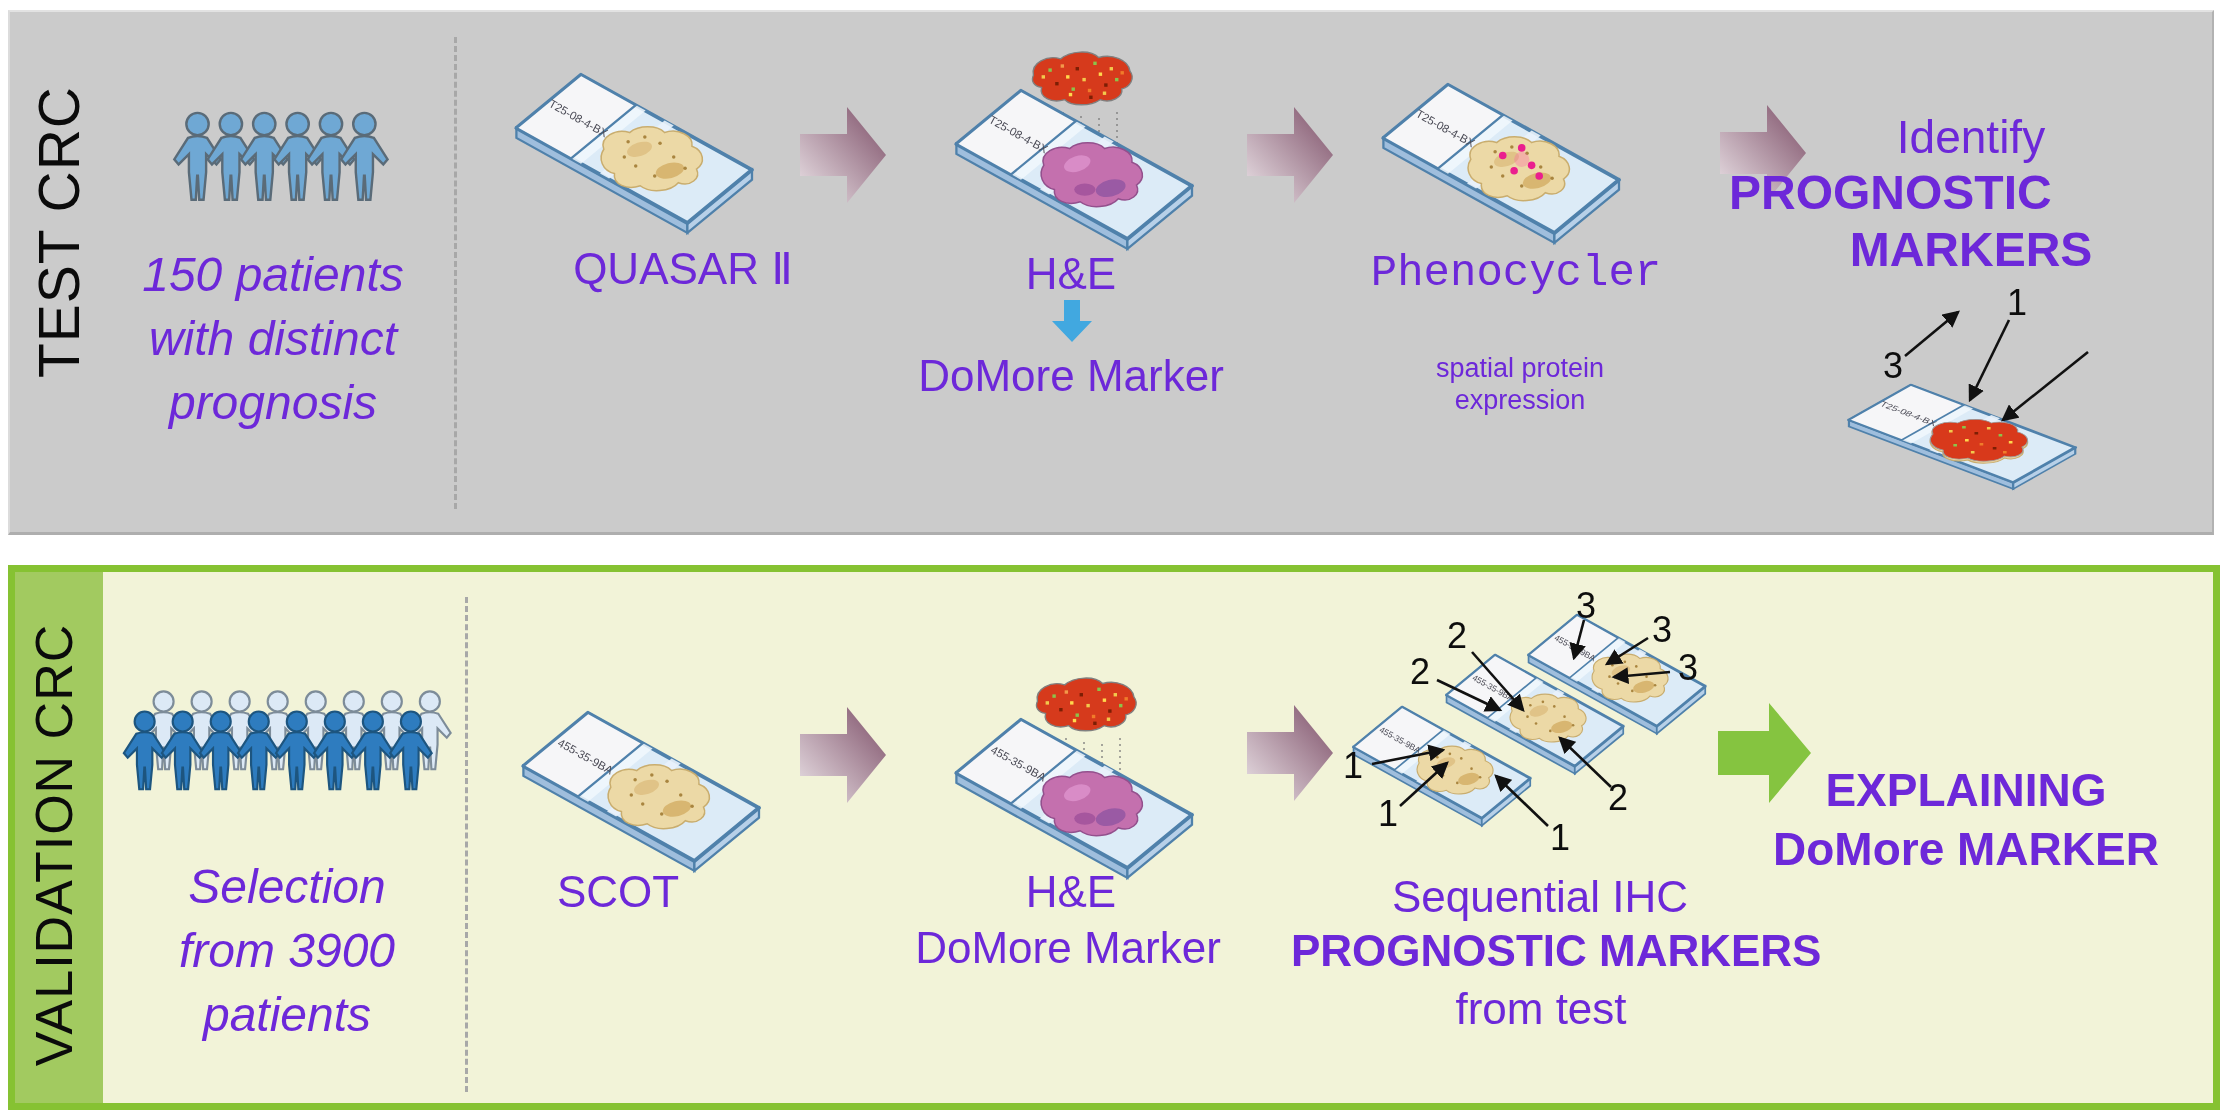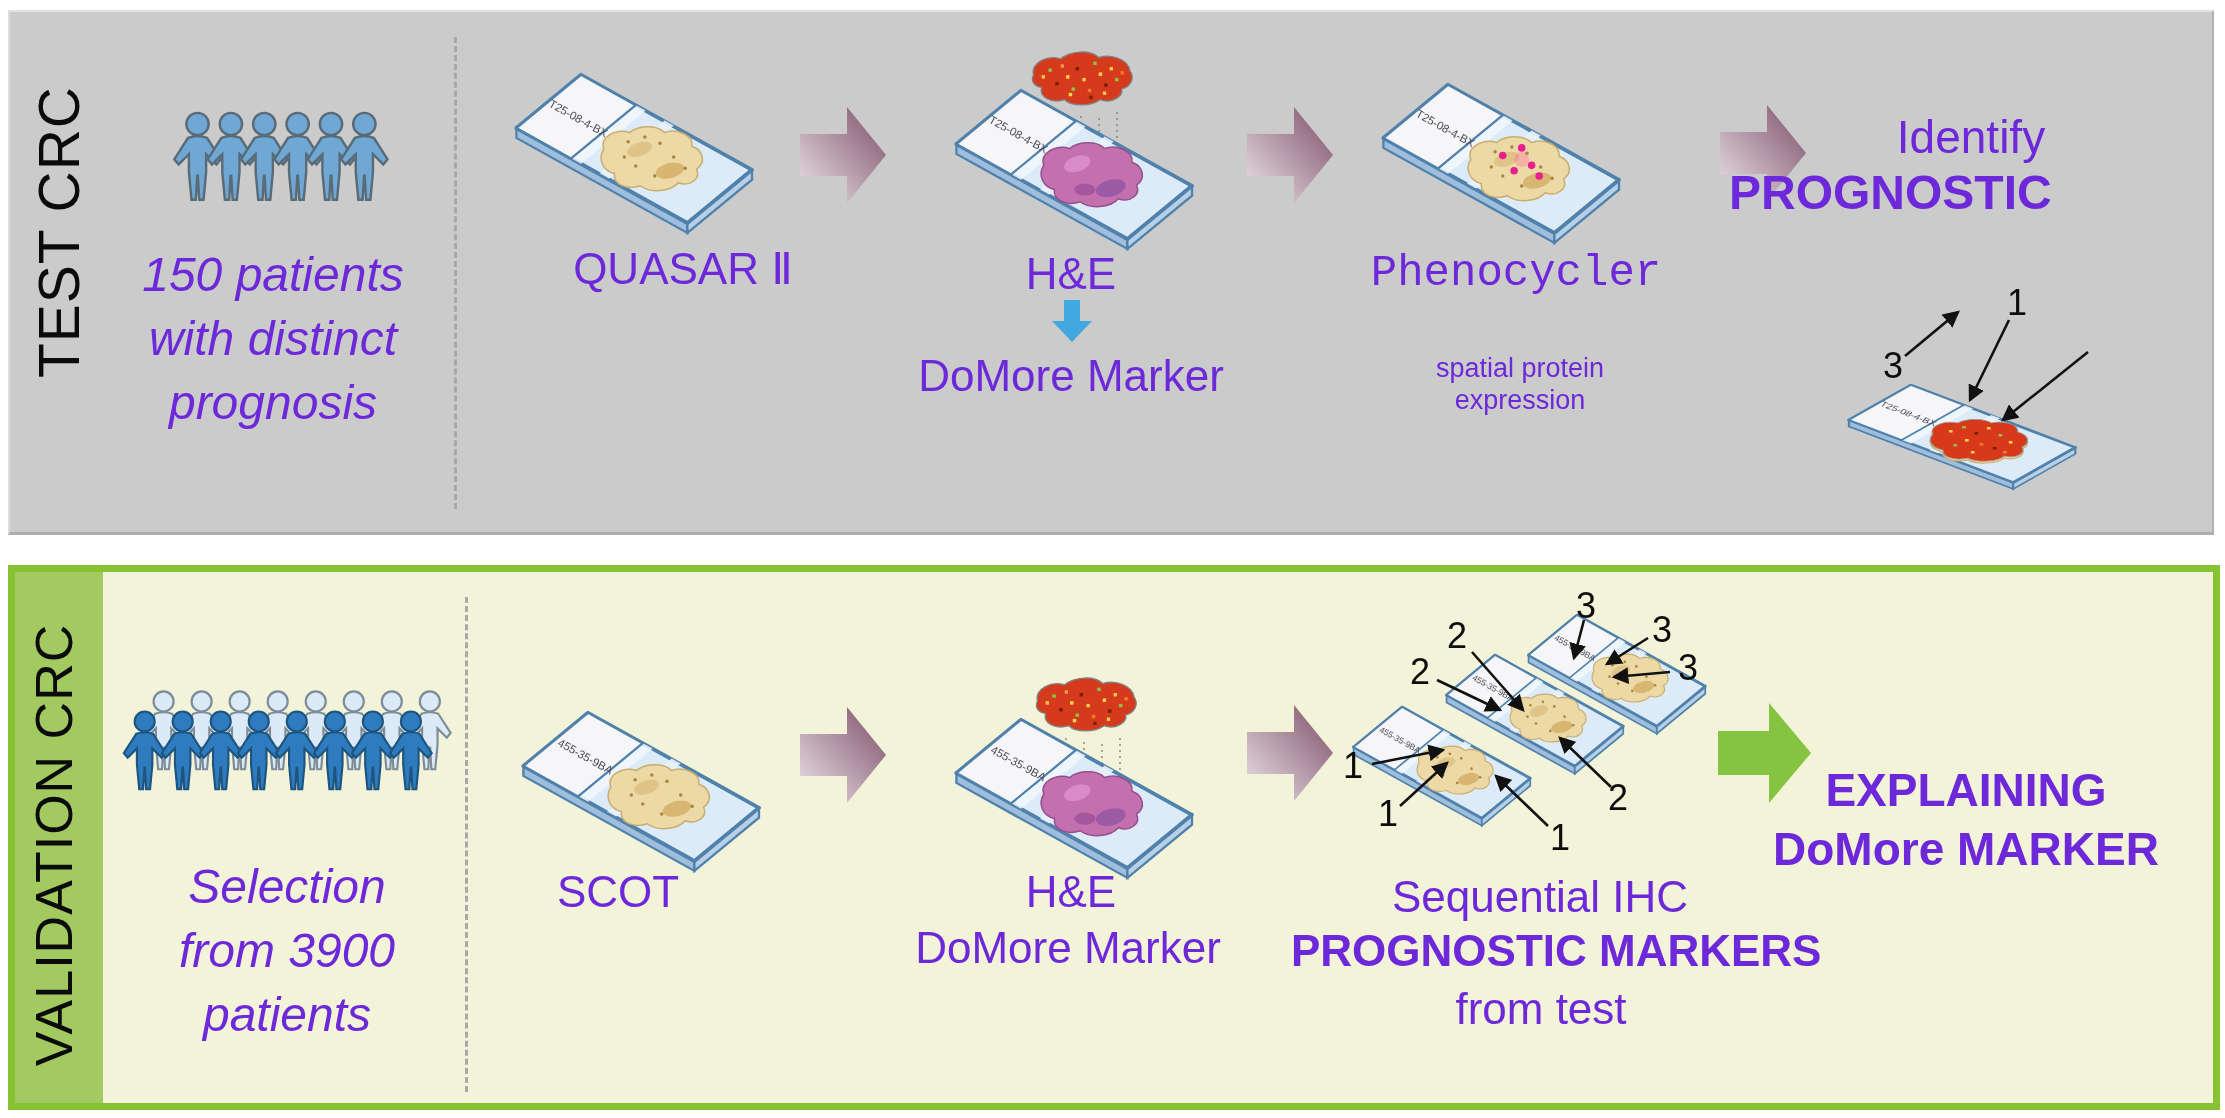--- a/index.html
+++ b/index.html
@@ -323,20 +323,21 @@
   <div class="cap fs44" style="left:533px;top:243px;width:300px;">QUASAR Ⅱ</div>
   <div class="cap fs44" style="left:921px;top:248px;width:300px;">H&amp;E</div>
   <div class="cap fs44" style="left:871px;top:350px;width:400px;">DoMore Marker</div>
 
   <div class="cap fs44" style="left:1366px;top:248px;width:300px;font-family:Liberation Mono, monospace;">Phenocycler</div>
   <div class="cap fs27" style="left:1380px;top:353px;width:280px;">spatial protein</div>
   <div class="cap fs27" style="left:1380px;top:385px;width:280px;">expression</div>
 
   <div class="cap fs46" style="left:1821px;top:110px;width:300px;">Identify</div>
   <div class="cap fs48 bold" style="left:1729px;top:165px;width:320px;">PROGNOSTIC</div>
+  <div class="cap fs48 bold" style="left:1811px;top:222px;width:320px;">MARKERS</div>
 
   <div class="cap italic" style="left:137px;top:855px;width:300px;">
     <div>Selection</div>
     <div>from 3900</div>
     <div>patients</div>
   </div>
 
   <div class="cap fs44" style="left:468px;top:866px;width:300px;">SCOT</div>
   <div class="cap fs44" style="left:921px;top:866px;width:300px;">H&amp;E</div>
   <div class="cap fs44" style="left:868px;top:922px;width:400px;">DoMore Marker</div>

